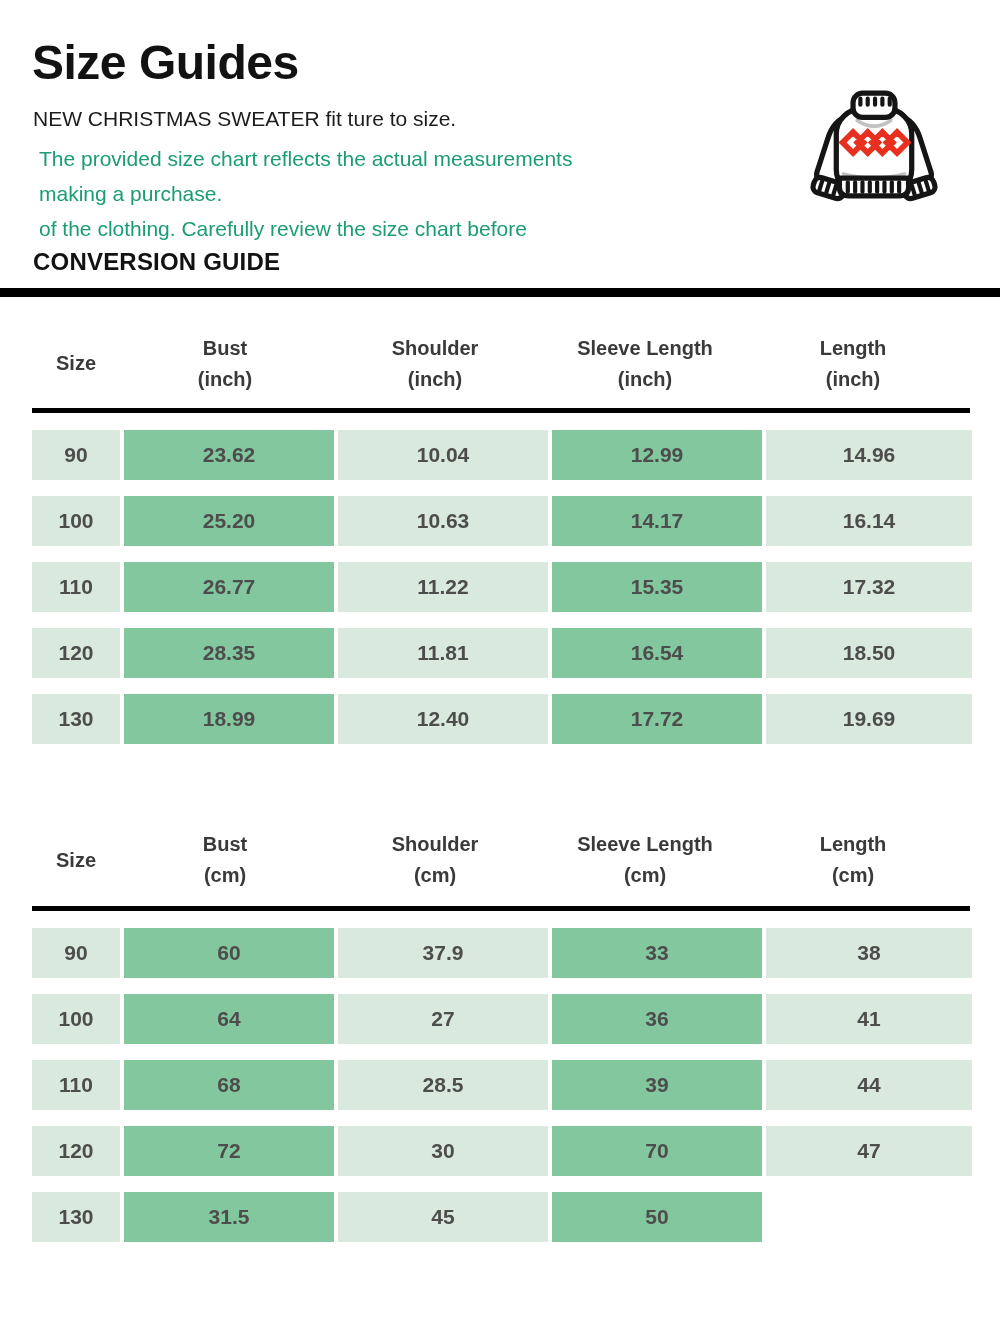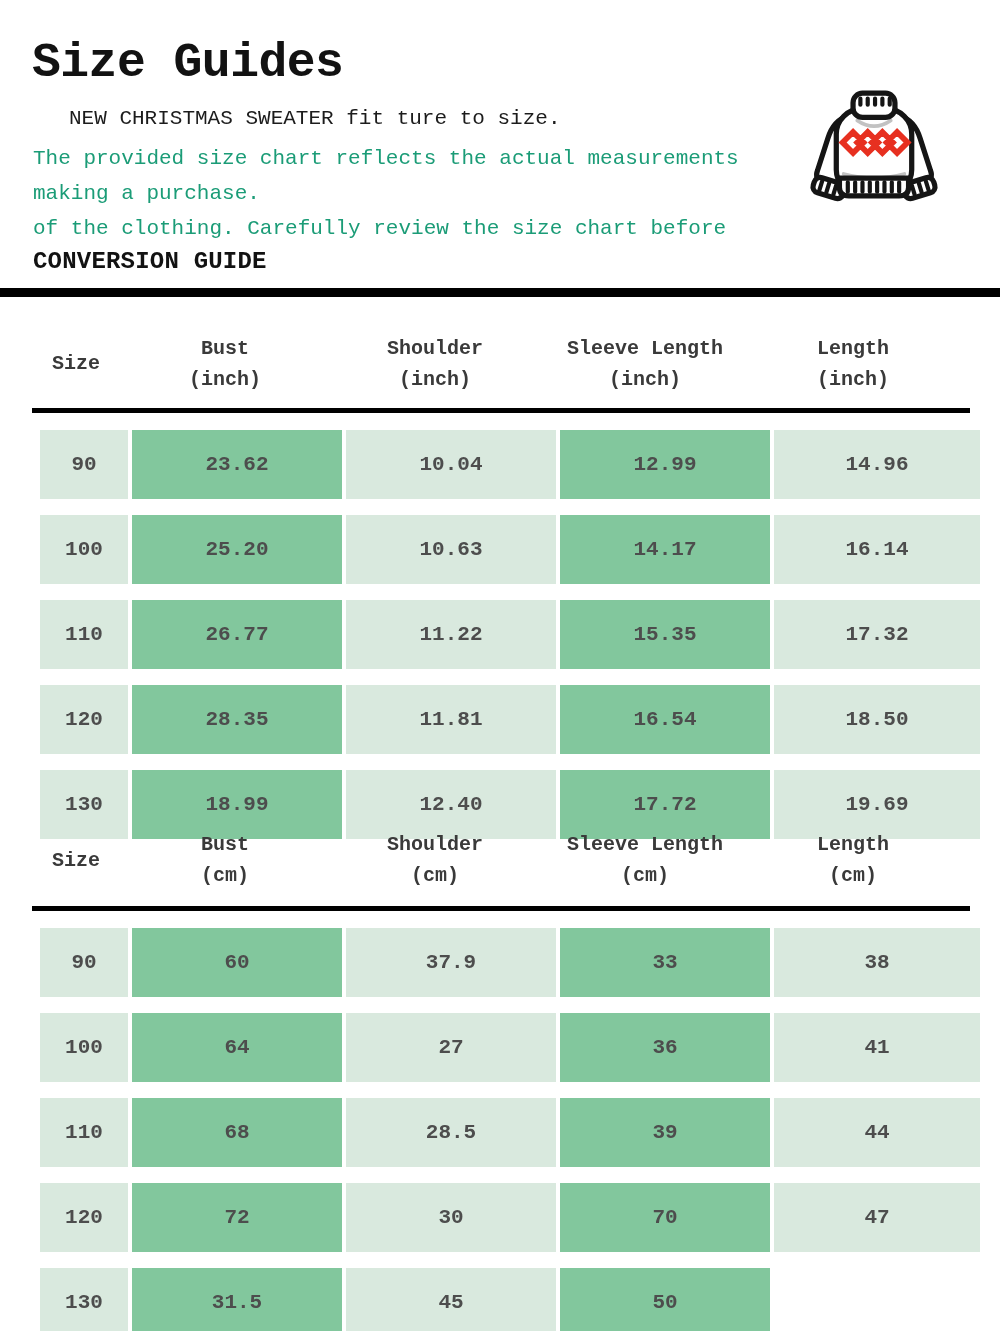--- a/index.html
+++ b/index.html
@@ -8,31 +8,31 @@
     --header-text:#3a3a3a;
     --cell-text:#4d4d4d;
     --accent-text:#1b9c77;
     --divider:#000000;
     --icon-outline:#151515;
     --icon-red:#e73020;
   }
   html,body{margin:0;padding:0;background:#ffffff;}
   .canvas{
     position:relative;width:1000px;height:1331px;background:#ffffff;overflow:hidden;
-    font-family:Liberation Mono, monospace;
+    font-family:Liberation Sans, sans-serif;
   }
   .page-title{
     position:absolute;left:32px;top:36px;font-size:48px;line-height:54px;
     font-weight:700;color:#121212;letter-spacing:-0.5px;
   }
   .subtitle{
-    position:absolute;left:33px;top:105px;font-size:21px;line-height:28px;color:#1c1c1c;margin-left:36px;
+    position:absolute;left:33px;top:105px;font-size:21px;line-height:28px;color:#1c1c1c;
   }
   .note{
-    position:absolute;left:33px;top:141px;font-size:21px;line-height:35px;color:var(--accent-text);
+    position:absolute;left:39px;top:141px;font-size:21px;line-height:35px;color:var(--accent-text);
   }
   .section-label{
     position:absolute;left:33px;top:248px;font-size:24px;font-weight:700;color:#121212;letter-spacing:0.2px;
   }
   .sweater{position:absolute;left:803px;top:88px;width:142px;height:132px;}
   .sw-white{fill:#ffffff;stroke:var(--icon-outline);stroke-width:5;stroke-linejoin:round;}
   .sw-dash{stroke:var(--icon-outline);stroke-width:4;stroke-linecap:round;fill:none;}
   .sw-gray{stroke:#c2c2c2;stroke-width:3.5;stroke-linecap:round;fill:none;}
   .sw-red{fill:none;stroke:var(--icon-red);stroke-width:5.5;stroke-linejoin:miter;}
   .top-divider{position:absolute;left:0;top:288px;width:1000px;height:9px;background:var(--divider);}
@@ -41,21 +41,21 @@
   .table-block.t1{top:800px;}
   .thead{
     display:grid;grid-template-columns:88px 210px 210px 210px 206px;column-gap:0;
     align-items:center;box-sizing:border-box;
   }
   .t0 .thead{height:111px;padding-top:22px;}
   .t1 .thead{height:106px;padding-top:14px;}
   .th{text-align:center;font-size:20px;line-height:31px;font-weight:700;color:var(--header-text);}
   .underline{width:938px;height:5px;background:var(--divider);}
   .tbody{display:flex;flex-direction:column;gap:16px;margin-top:17px;}
-  .tr{display:grid;grid-template-columns:88px 210px 210px 210px 206px;column-gap:4px;height:69px;margin-left:8px;}
+  .tr{display:grid;grid-template-columns:88px 210px 210px 210px 206px;column-gap:4px;height:50px;}
   .td{
     display:flex;align-items:center;justify-content:center;
     background:var(--row-light);font-size:21px;font-weight:700;color:var(--cell-text);
   }
   .td:nth-child(even){background:var(--row-dark);}
 </style>
 </head>
 <body>
 
 <div class="canvas">

